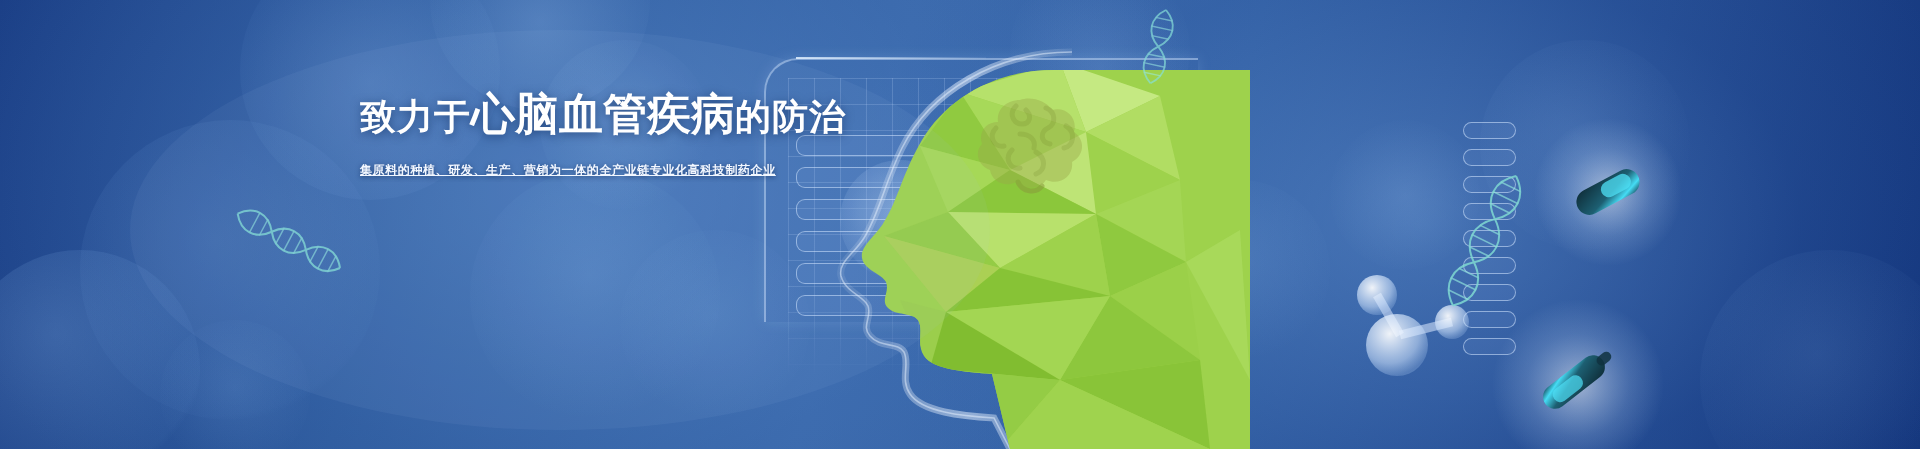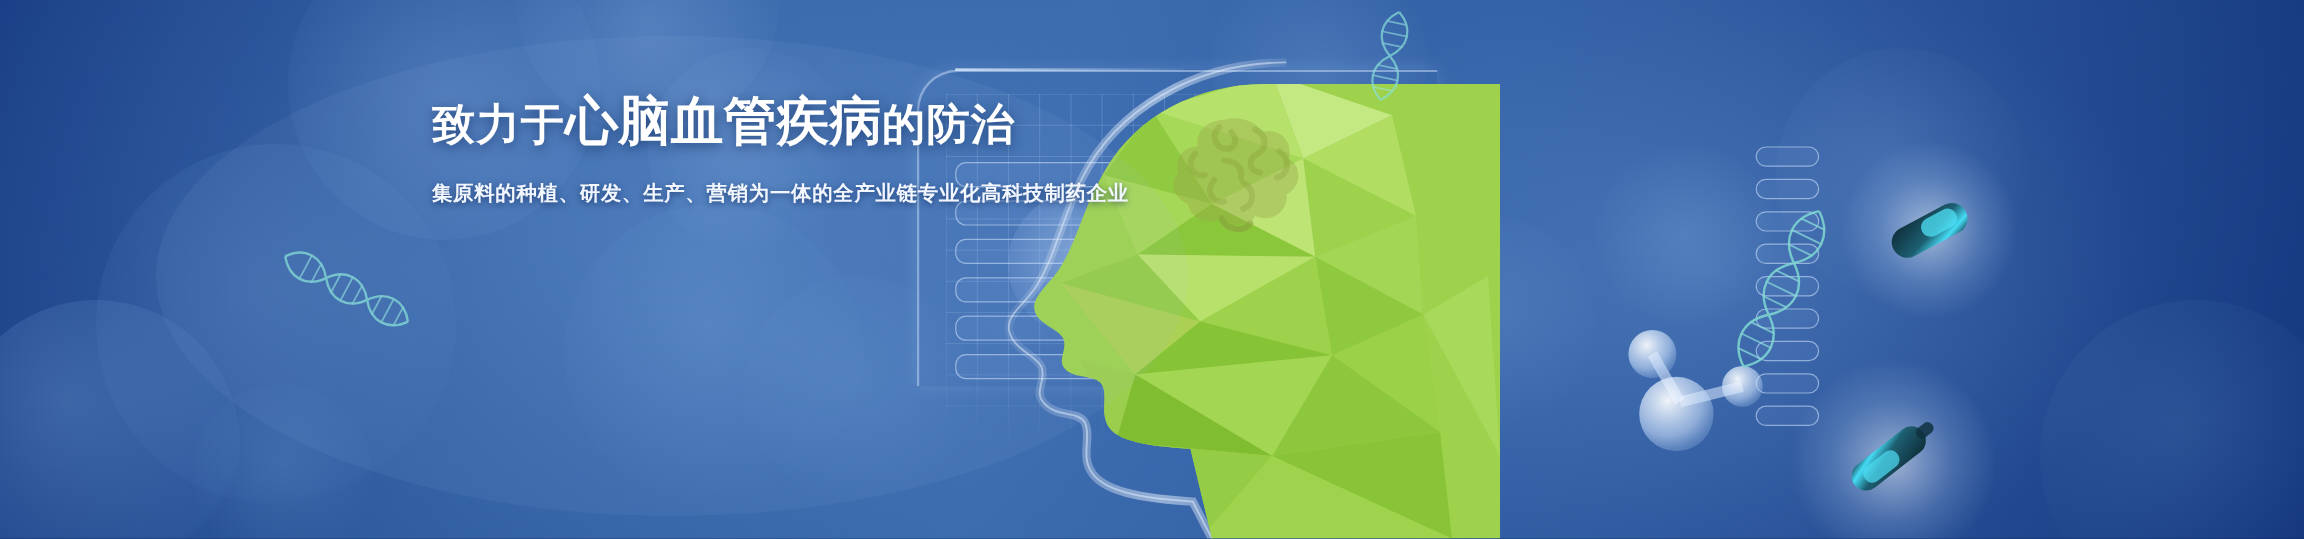--- a/index.html
+++ b/index.html
@@ -38,36 +38,37 @@
     background:linear-gradient(to right, rgba(225,240,255,0.85), rgba(225,240,255,0.05));
   }
 
   .barstack{position:absolute;}
   .barstack .bar{
     height:19px;border:1px solid rgba(214,232,255,0.55);border-radius:9px;
     margin-bottom:11px;background:rgba(170,205,250,0.07);
   }
 
   
-  .copy{position:absolute;left:360px;top:80px;width:430px;}
+  .copy{position:absolute;left:360px;top:92px;width:430px;}
   .h1{
     color:#ffffff;font-weight:bold;white-space:nowrap;line-height:1;
     font-size:36px;letter-spacing:1px;
     text-shadow:0 2px 10px rgba(8,32,80,0.55);
   }
   .h1 .big{font-size:44px;letter-spacing:0px;}
   .h2{
     margin-top:16px;color:#aada57;font-size:36px;line-height:1;
     letter-spacing:2px;white-space:nowrap;
     text-shadow:0 2px 10px rgba(8,32,80,0.45);
   }
   .tag{
-    margin-top:26px;color:#f2f7ff;font-size:17px;font-weight:bold;
+    margin-top:26px;color:#f2f7ff;font-size:12px;font-weight:bold;
     letter-spacing:.6px;white-space:nowrap;
     text-shadow:0 1px 5px rgba(8,32,80,0.6);
+    text-decoration:underline;
   }
 
   svg.layer{position:absolute;left:0;top:0;width:1920px;height:449px;pointer-events:none;}
 </style>
 </head>
 <body>
 
 <div class="banner">
 
   <div class="bokeh" style="left:-40px;top:250px;width:240px;height:240px;background:radial-gradient(circle at 40% 35%, rgba(150,195,245,0.22), rgba(120,170,230,0.05) 70%, transparent 73%);"></div>

